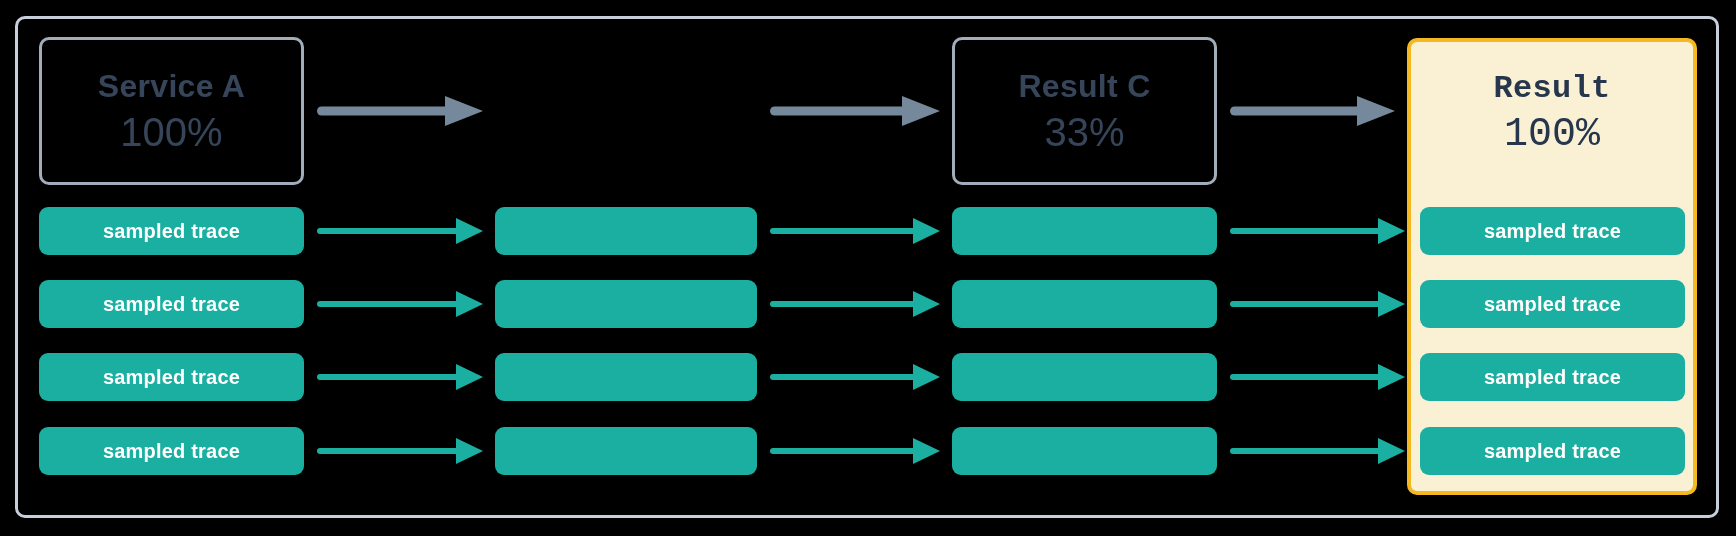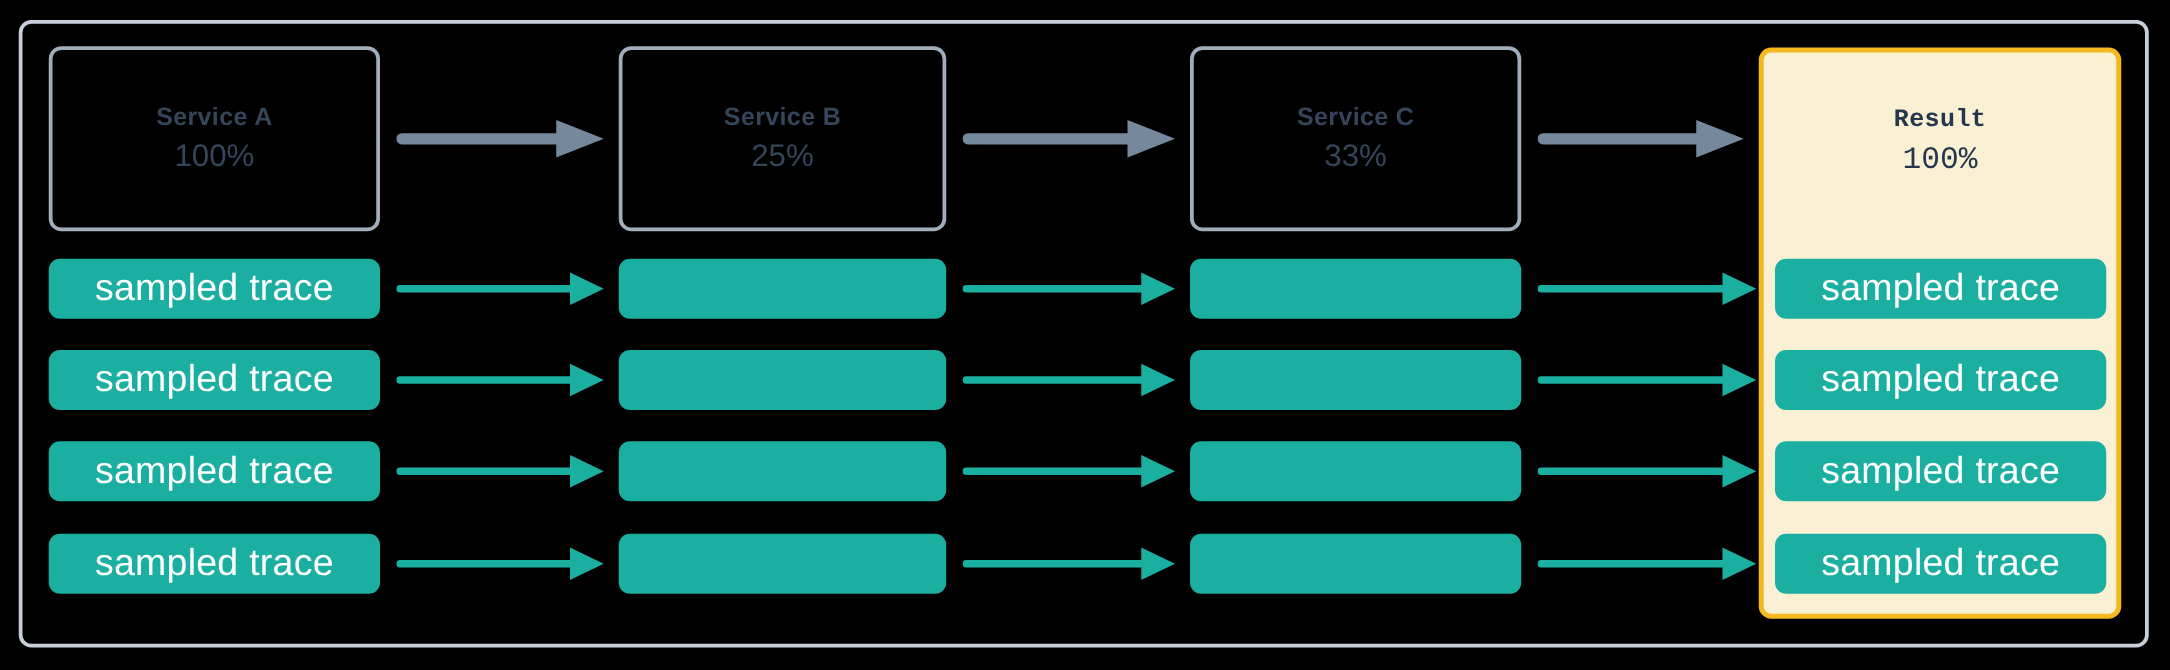--- a/index.html
+++ b/index.html
@@ -21,56 +21,50 @@
   .result-box{
     left:1407px;top:38px;width:290px;height:457px;
     background:var(--result-fill,#FAF1D4);
     border:4px solid var(--result-border,#F4B920);
     font-family:Liberation Mono, monospace;
   }
   .box-heading{
     height:142px;display:flex;flex-direction:column;align-items:center;
     justify-content:center;gap:5px;
   }
-  .box-title{font-size:20px;font-weight:700;color:var(--heading-text,#36455A);letter-spacing:.3px;}
-  .box-percent{font-size:25px;font-weight:400;color:var(--heading-text,#36455A);}
+  .box-title{font-size:32px;font-weight:700;color:var(--heading-text,#36455A);letter-spacing:.3px;}
+  .box-percent{font-size:40px;font-weight:400;color:var(--heading-text,#36455A);}
   .result-box .box-title,.result-box .box-percent{color:var(--result-heading-text,#26364C);}
   .trace-bar{
     position:absolute;height:48px;border-radius:9px;
     background:var(--trace-fill,#1AAFA0);
     display:flex;align-items:center;justify-content:center;
   }
   .trace-bar span{
-    color:var(--trace-text,#FFF);font-size:30px;font-weight:400;letter-spacing:.2px;
+    color:var(--trace-text,#FFF);font-size:20px;font-weight:700;letter-spacing:.2px;
   }
   .arrow{position:absolute;line-height:0;}
 </style>
 </head>
 <body>
 
 <div class="stage" style="--background: #000000; --frame-border: #C8CFDB; --service-box-border: #A2ADBC; --heading-text: #36455A; --result-heading-text: #26364C; --trace-fill: #1AAFA0; --trace-text: #FFFFFF; --service-arrow: #76899C; --trace-arrow: #1AAFA0; --result-fill: #FAF1D4; --result-border: #F4B920;">
   <div class="frame"></div>
 
   <div class="box service-box col-0">
     <div class="box-heading">
       <div class="box-title">Service A</div>
       <div class="box-percent">100%</div>
     </div>
   </div>
 
-  <div class="box service-box col-1">
-    <div class="box-heading">
-      <div class="box-title">Service B</div>
-      <div class="box-percent">25%</div>
-    </div>
-  </div>
 
   <div class="box service-box col-2">
     <div class="box-heading">
-      <div class="box-title">Service C</div>
+      <div class="box-title">Result C</div>
       <div class="box-percent">33%</div>
     </div>
   </div>
 
   <div class="box result-box">
     <div class="box-heading">
       <div class="box-title">Result</div>
       <div class="box-percent">100%</div>
     </div>
   </div>

